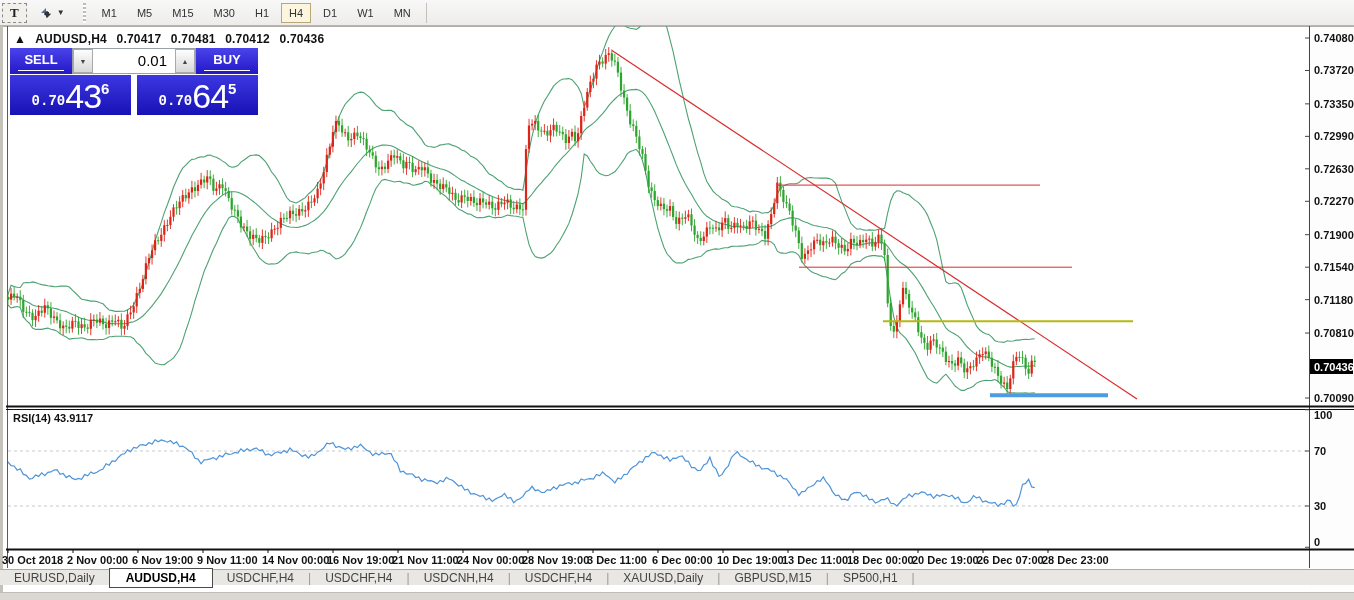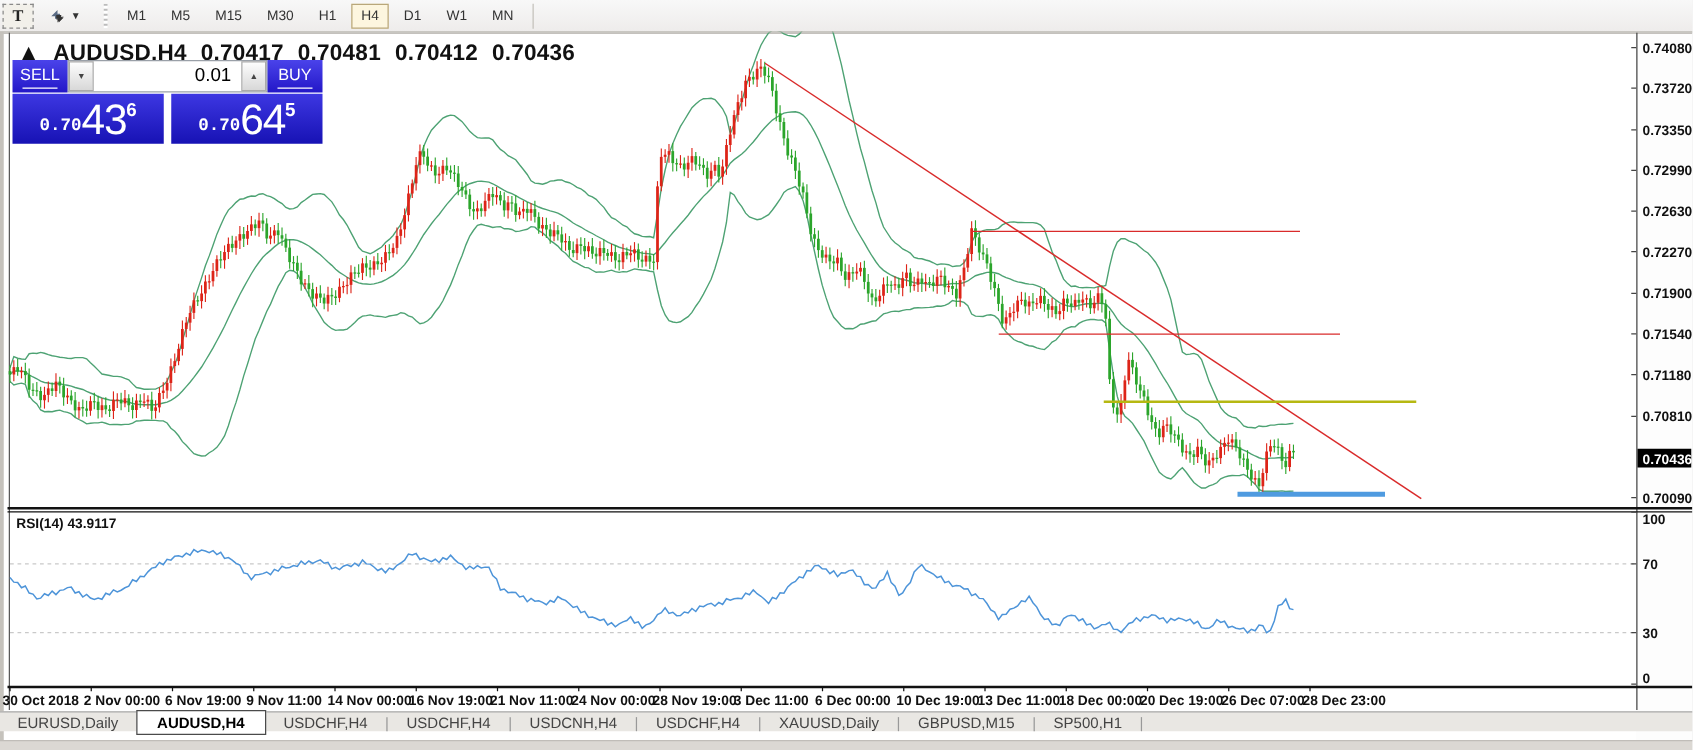--- a/index.html
+++ b/index.html
@@ -18,28 +18,28 @@
   .tb-btn.active  { border:1px solid #b9a77a; background:#fdf6df; }
   .tb-grip { width:7px; height:20px; margin:0 4px 0 6px;
              background:repeating-linear-gradient(#bbb 0 2px, #fff 2px 4px);
              background-size:3px 4px; background-repeat:repeat-y; background-position:2px 0; }
   .tb-sep { width:1px; height:20px; background:#c4c1bb; margin:0 5px; }
   .tt { font-family:"Liberation Serif", serif; font-size:13px; font-weight:bold; color:#222; }
   .caret { font-size:8px; color:#333; margin-left:4px; }
   .arr-ic { display:inline-block; line-height:0; }
 
   
-  #chart-header { position:absolute; left:14px; top:32px; font-size:18px; font-weight:bold;
+  #chart-header { position:absolute; left:14px; top:32px; font-size:12px; font-weight:bold;
                   color:#111; z-index:4; letter-spacing:0.2px; }
   #chart-header span { margin-right:6px; }
   #trade-panel { position:absolute; left:10px; top:48px; width:248px; z-index:4;
                  font-family:"Liberation Sans", sans-serif; }
   #tp-row1 { display:flex; height:26px; }
-  .tp-btn { width:44px; height:26px; background:linear-gradient(#4a43ea,#2317c8);
-            color:#fff; font-size:13px; font-weight:normal; text-align:center;
+  .tp-btn { width:62px; height:26px; background:linear-gradient(#4a43ea,#2317c8);
+            color:#fff; font-size:13px; font-weight:bold; text-align:center;
             line-height:24px; position:relative; }
   .tp-btn::after { content:""; position:absolute; left:8px; right:8px; bottom:3px;
                    height:1px; background:#fff; }
   #tp-vol { flex:1; display:flex; height:26px; border:1px solid #9aa0a8; background:#fff; }
   .spin { width:20px; background:linear-gradient(#fdfdfd,#d8d8d8); border:1px solid #aaa;
           font-size:7px; color:#444; display:flex; align-items:center; justify-content:center; }
   #vol-val { flex:1; font-size:15px; color:#000; text-align:right; padding:3px 8px 0 0; }
   #tp-row2 { display:flex; margin-top:1px; }
   .quote { width:121px; height:40px; background:linear-gradient(#3d37e2,#1712b4);
            color:#fff; display:flex; align-items:baseline; justify-content:center;

